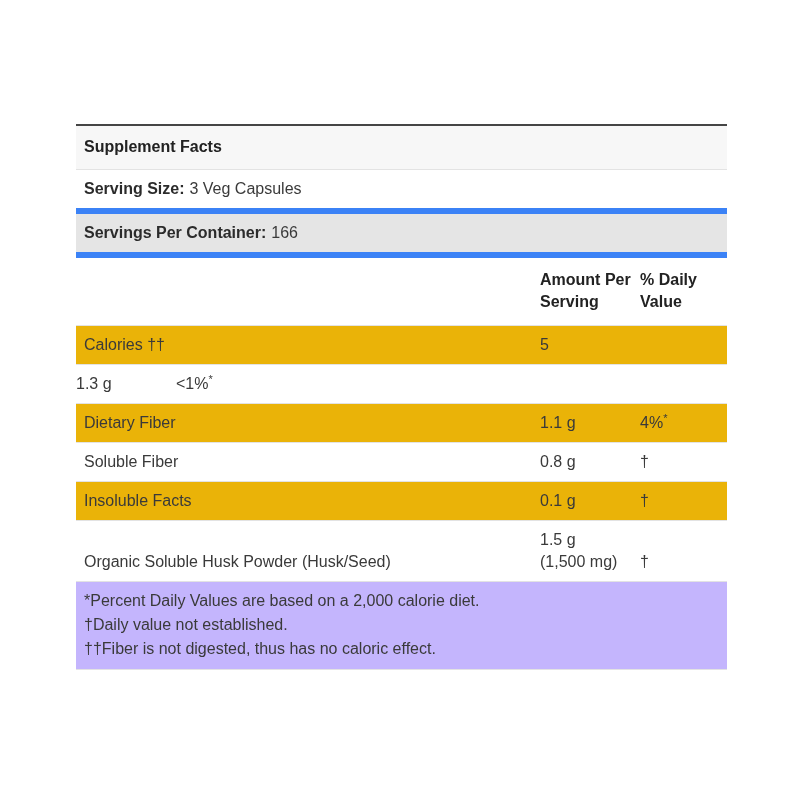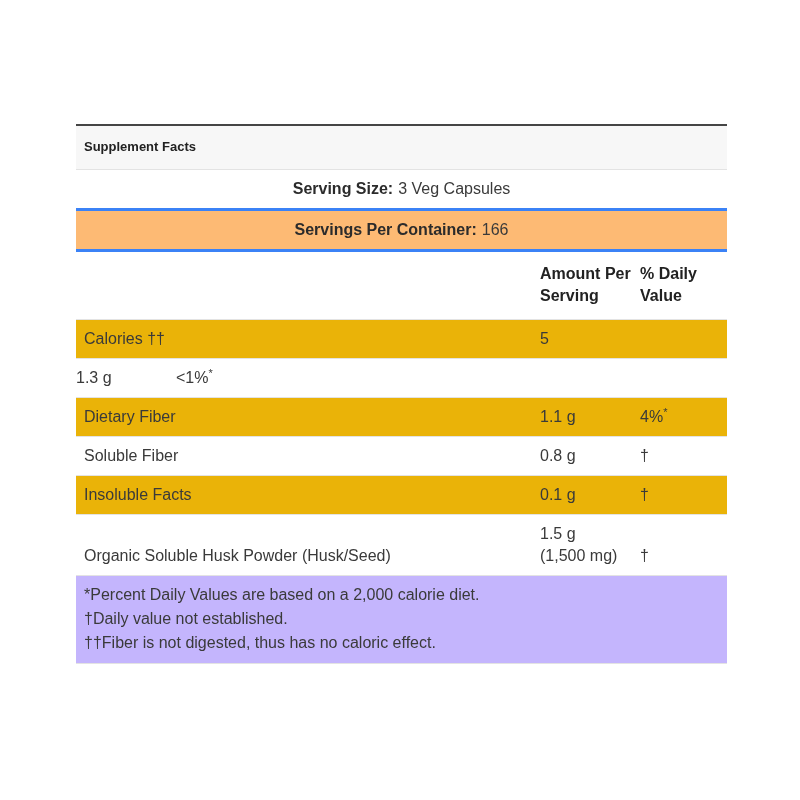--- a/index.html
+++ b/index.html
@@ -39,31 +39,30 @@
     flex: 0 0 87px;
     width: 87px;
     padding: 8px 4px 8px 0;
   }
   .title-row {
     padding: 9px 8px 10px 8px;
     background: #f7f7f7;
     border-bottom: 1px solid #e3e3e3;
   }
   .title-row .title-text {
-    font-size: 13px;
+    font-size: 16px;
     font-weight: bold;
     color: #222222;
     line-height: 24px;
   }
   .serving-row {
     padding: 8px;
-    border-bottom: 3px solid #3b82f6;
-    text-align: center;
+    border-bottom: 6px solid #3b82f6;
   }
-  .serving-row.shaded { background: #fdba74; }
+  .serving-row.shaded { background: #e5e5e5; }
   .bold-label { font-weight: bold; color: #2b2b2b; }
   .reg-value { margin-left: 5px; }
   .header-row .cell-amount,
   .header-row .cell-daily {
     font-weight: bold;
     color: #222222;
     padding-top: 11px;
     padding-bottom: 12px;
   }
   .amount-line2 { display: block; }

